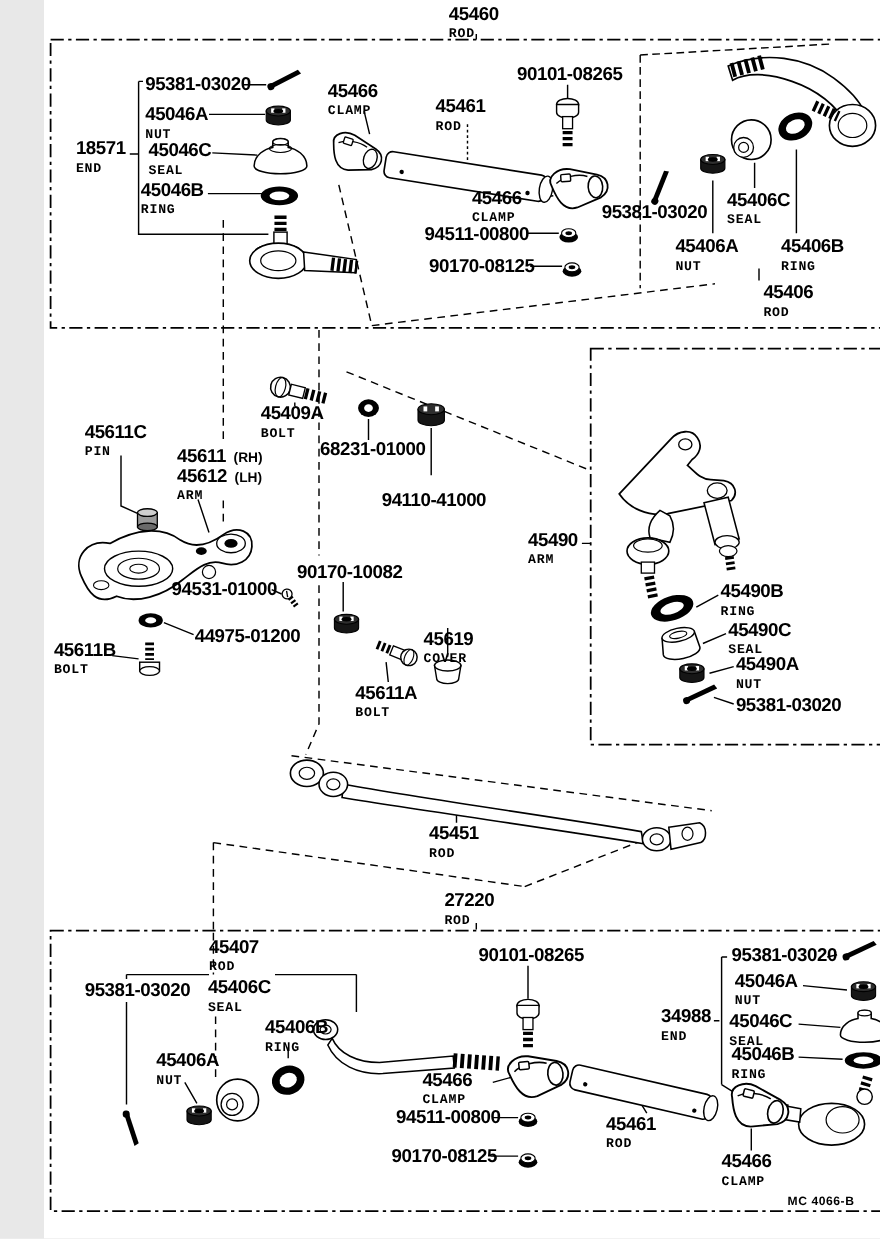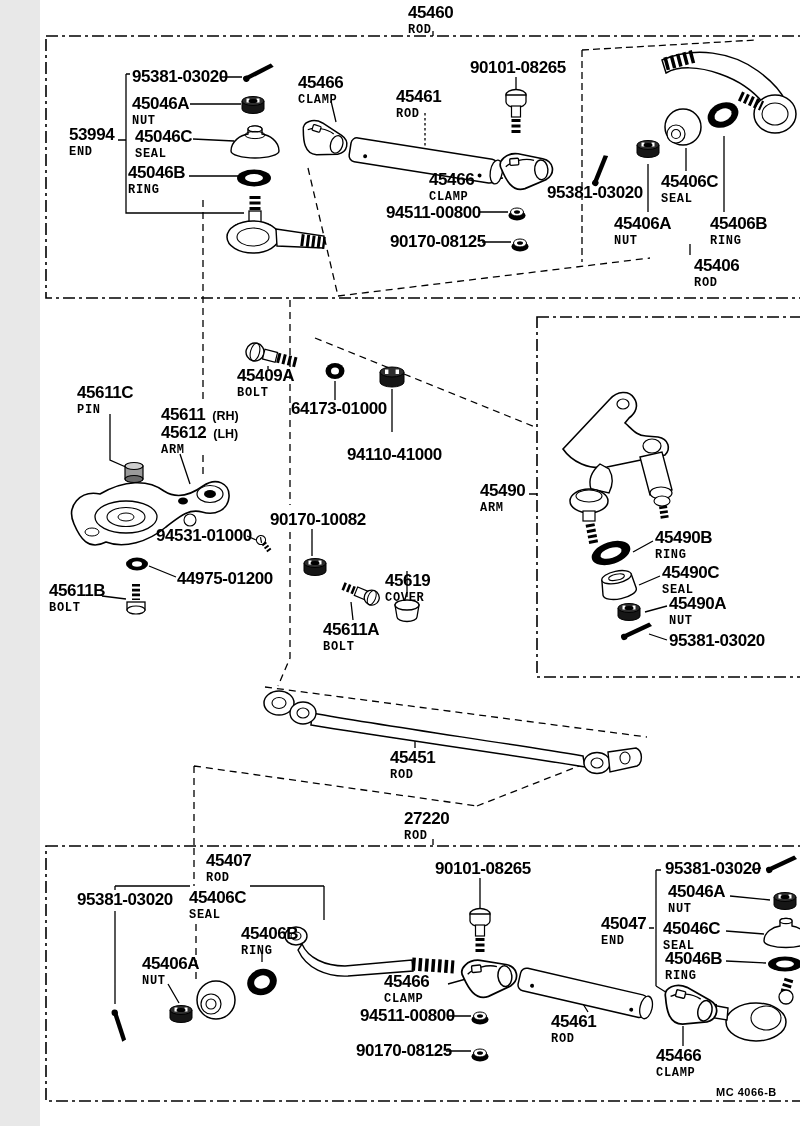--- a/index.html
+++ b/index.html
@@ -330,63 +330,63 @@
   <g transform="translate(649,1008) rotate(14) scale(1.15)">
         <use href="#clampSym"></use>
       </g>
 </svg>
 
 <div class="lbl" style="left:368px;top:4px">
   <span class="code">45460</span><span class="sub">ROD</span>
 </div>
 <div class="lbl" style="left:92px;top:68px"><span class="code">95381-03020</span></div>
 <div class="lbl" style="left:92px;top:95px"><span class="code">45046A</span><span class="sub">NUT</span></div>
-<div class="lbl" style="left:29px;top:126px"><span class="code">53994</span><span class="sub">END</span></div>
+<div class="lbl" style="left:29px;top:126px"><span class="code">18571</span><span class="sub">END</span></div>
 <div class="lbl" style="left:95px;top:128px"><span class="code">45046C</span><span class="sub">SEAL</span></div>
 <div class="lbl" style="left:88px;top:164px"><span class="code">45046B</span><span class="sub">RING</span></div>
 <div class="lbl" style="left:258px;top:74px"><span class="code">45466</span><span class="sub">CLAMP</span></div>
 <div class="lbl" style="left:356px;top:88px"><span class="code">45461</span><span class="sub">ROD</span></div>
 <div class="lbl" style="left:430px;top:59px"><span class="code">90101-08265</span></div>
 <div class="lbl" style="left:389px;top:171px"><span class="code">45466</span><span class="sub">CLAMP</span></div>
 <div class="lbl" style="left:346px;top:204px"><span class="code">94511-00800</span></div>
 <div class="lbl" style="left:350px;top:233px"><span class="code">90170-08125</span></div>
 <div class="lbl" style="left:507px;top:184px"><span class="code">95381-03020</span></div>
 <div class="lbl" style="left:621px;top:173px"><span class="code">45406C</span><span class="sub">SEAL</span></div>
 <div class="lbl" style="left:574px;top:215px"><span class="code">45406A</span><span class="sub">NUT</span></div>
 <div class="lbl" style="left:670px;top:215px"><span class="code">45406B</span><span class="sub">RING</span></div>
 <div class="lbl" style="left:654px;top:257px"><span class="code">45406</span><span class="sub">ROD</span></div>
 
 <div class="lbl" style="left:197px;top:367px"><span class="code">45409A</span><span class="sub">BOLT</span></div>
-<div class="lbl" style="left:251px;top:400px"><span class="code">64173-01000</span></div>
+<div class="lbl" style="left:251px;top:400px"><span class="code">68231-01000</span></div>
 <div class="lbl" style="left:307px;top:446px"><span class="code">94110-41000</span></div>
 <div class="lbl" style="left:37px;top:384px"><span class="code">45611C</span><span class="sub">PIN</span></div>
 <div class="lbl" style="left:121px;top:406px"><span class="code">45611</span><span class="paren">(RH)</span></div>
 <div class="lbl" style="left:121px;top:424px"><span class="code">45612</span><span class="paren">(LH)</span><span class="sub">ARM</span></div>
 <div class="lbl" style="left:116px;top:527px"><span class="code">94531-01000</span></div>
 <div class="lbl" style="left:137px;top:570px"><span class="code">44975-01200</span></div>
 <div class="lbl" style="left:9px;top:582px"><span class="code">45611B</span><span class="sub">BOLT</span></div>
 <div class="lbl" style="left:230px;top:511px"><span class="code">90170-10082</span></div>
 <div class="lbl" style="left:345px;top:572px"><span class="code">45619</span><span class="sub">COVER</span></div>
 <div class="lbl" style="left:283px;top:621px"><span class="code">45611A</span><span class="sub">BOLT</span></div>
 <div class="lbl" style="left:440px;top:482px"><span class="code">45490</span><span class="sub">ARM</span></div>
 <div class="lbl" style="left:615px;top:529px"><span class="code">45490B</span><span class="sub">RING</span></div>
 <div class="lbl" style="left:622px;top:564px"><span class="code">45490C</span><span class="sub">SEAL</span></div>
 <div class="lbl" style="left:629px;top:595px"><span class="code">45490A</span><span class="sub">NUT</span></div>
 <div class="lbl" style="left:629px;top:632px"><span class="code">95381-03020</span></div>
 
 <div class="lbl" style="left:350px;top:749px"><span class="code">45451</span><span class="sub">ROD</span></div>
 <div class="lbl" style="left:364px;top:810px"><span class="code">27220</span><span class="sub">ROD</span></div>
 
-<div class="lbl" style="left:166px;top:852px"><span class="code">45407</span><span class="sub">ROD</span></div>
+<div class="lbl" style="left:150px;top:852px"><span class="code">45407</span><span class="sub">ROD</span></div>
 <div class="lbl" style="left:37px;top:891px"><span class="code">95381-03020</span></div>
 <div class="lbl" style="left:149px;top:889px"><span class="code">45406C</span><span class="sub">SEAL</span></div>
 <div class="lbl" style="left:201px;top:925px"><span class="code">45406B</span><span class="sub">RING</span></div>
 <div class="lbl" style="left:102px;top:955px"><span class="code">45406A</span><span class="sub">NUT</span></div>
 <div class="lbl" style="left:395px;top:860px"><span class="code">90101-08265</span></div>
-<div class="lbl" style="left:561px;top:915px"><span class="code">45047</span><span class="sub">END</span></div>
+<div class="lbl" style="left:561px;top:915px"><span class="code">34988</span><span class="sub">END</span></div>
 <div class="lbl" style="left:344px;top:973px"><span class="code">45466</span><span class="sub">CLAMP</span></div>
 <div class="lbl" style="left:320px;top:1007px"><span class="code">94511-00800</span></div>
 <div class="lbl" style="left:316px;top:1042px"><span class="code">90170-08125</span></div>
 <div class="lbl" style="left:511px;top:1013px"><span class="code">45461</span><span class="sub">ROD</span></div>
 <div class="lbl" style="left:625px;top:860px"><span class="code">95381-03020</span></div>
 <div class="lbl" style="left:628px;top:883px"><span class="code">45046A</span><span class="sub">NUT</span></div>
 <div class="lbl" style="left:623px;top:920px"><span class="code">45046C</span><span class="sub">SEAL</span></div>
 <div class="lbl" style="left:625px;top:950px"><span class="code">45046B</span><span class="sub">RING</span></div>
 <div class="lbl" style="left:616px;top:1047px"><span class="code">45466</span><span class="sub">CLAMP</span></div>
 

